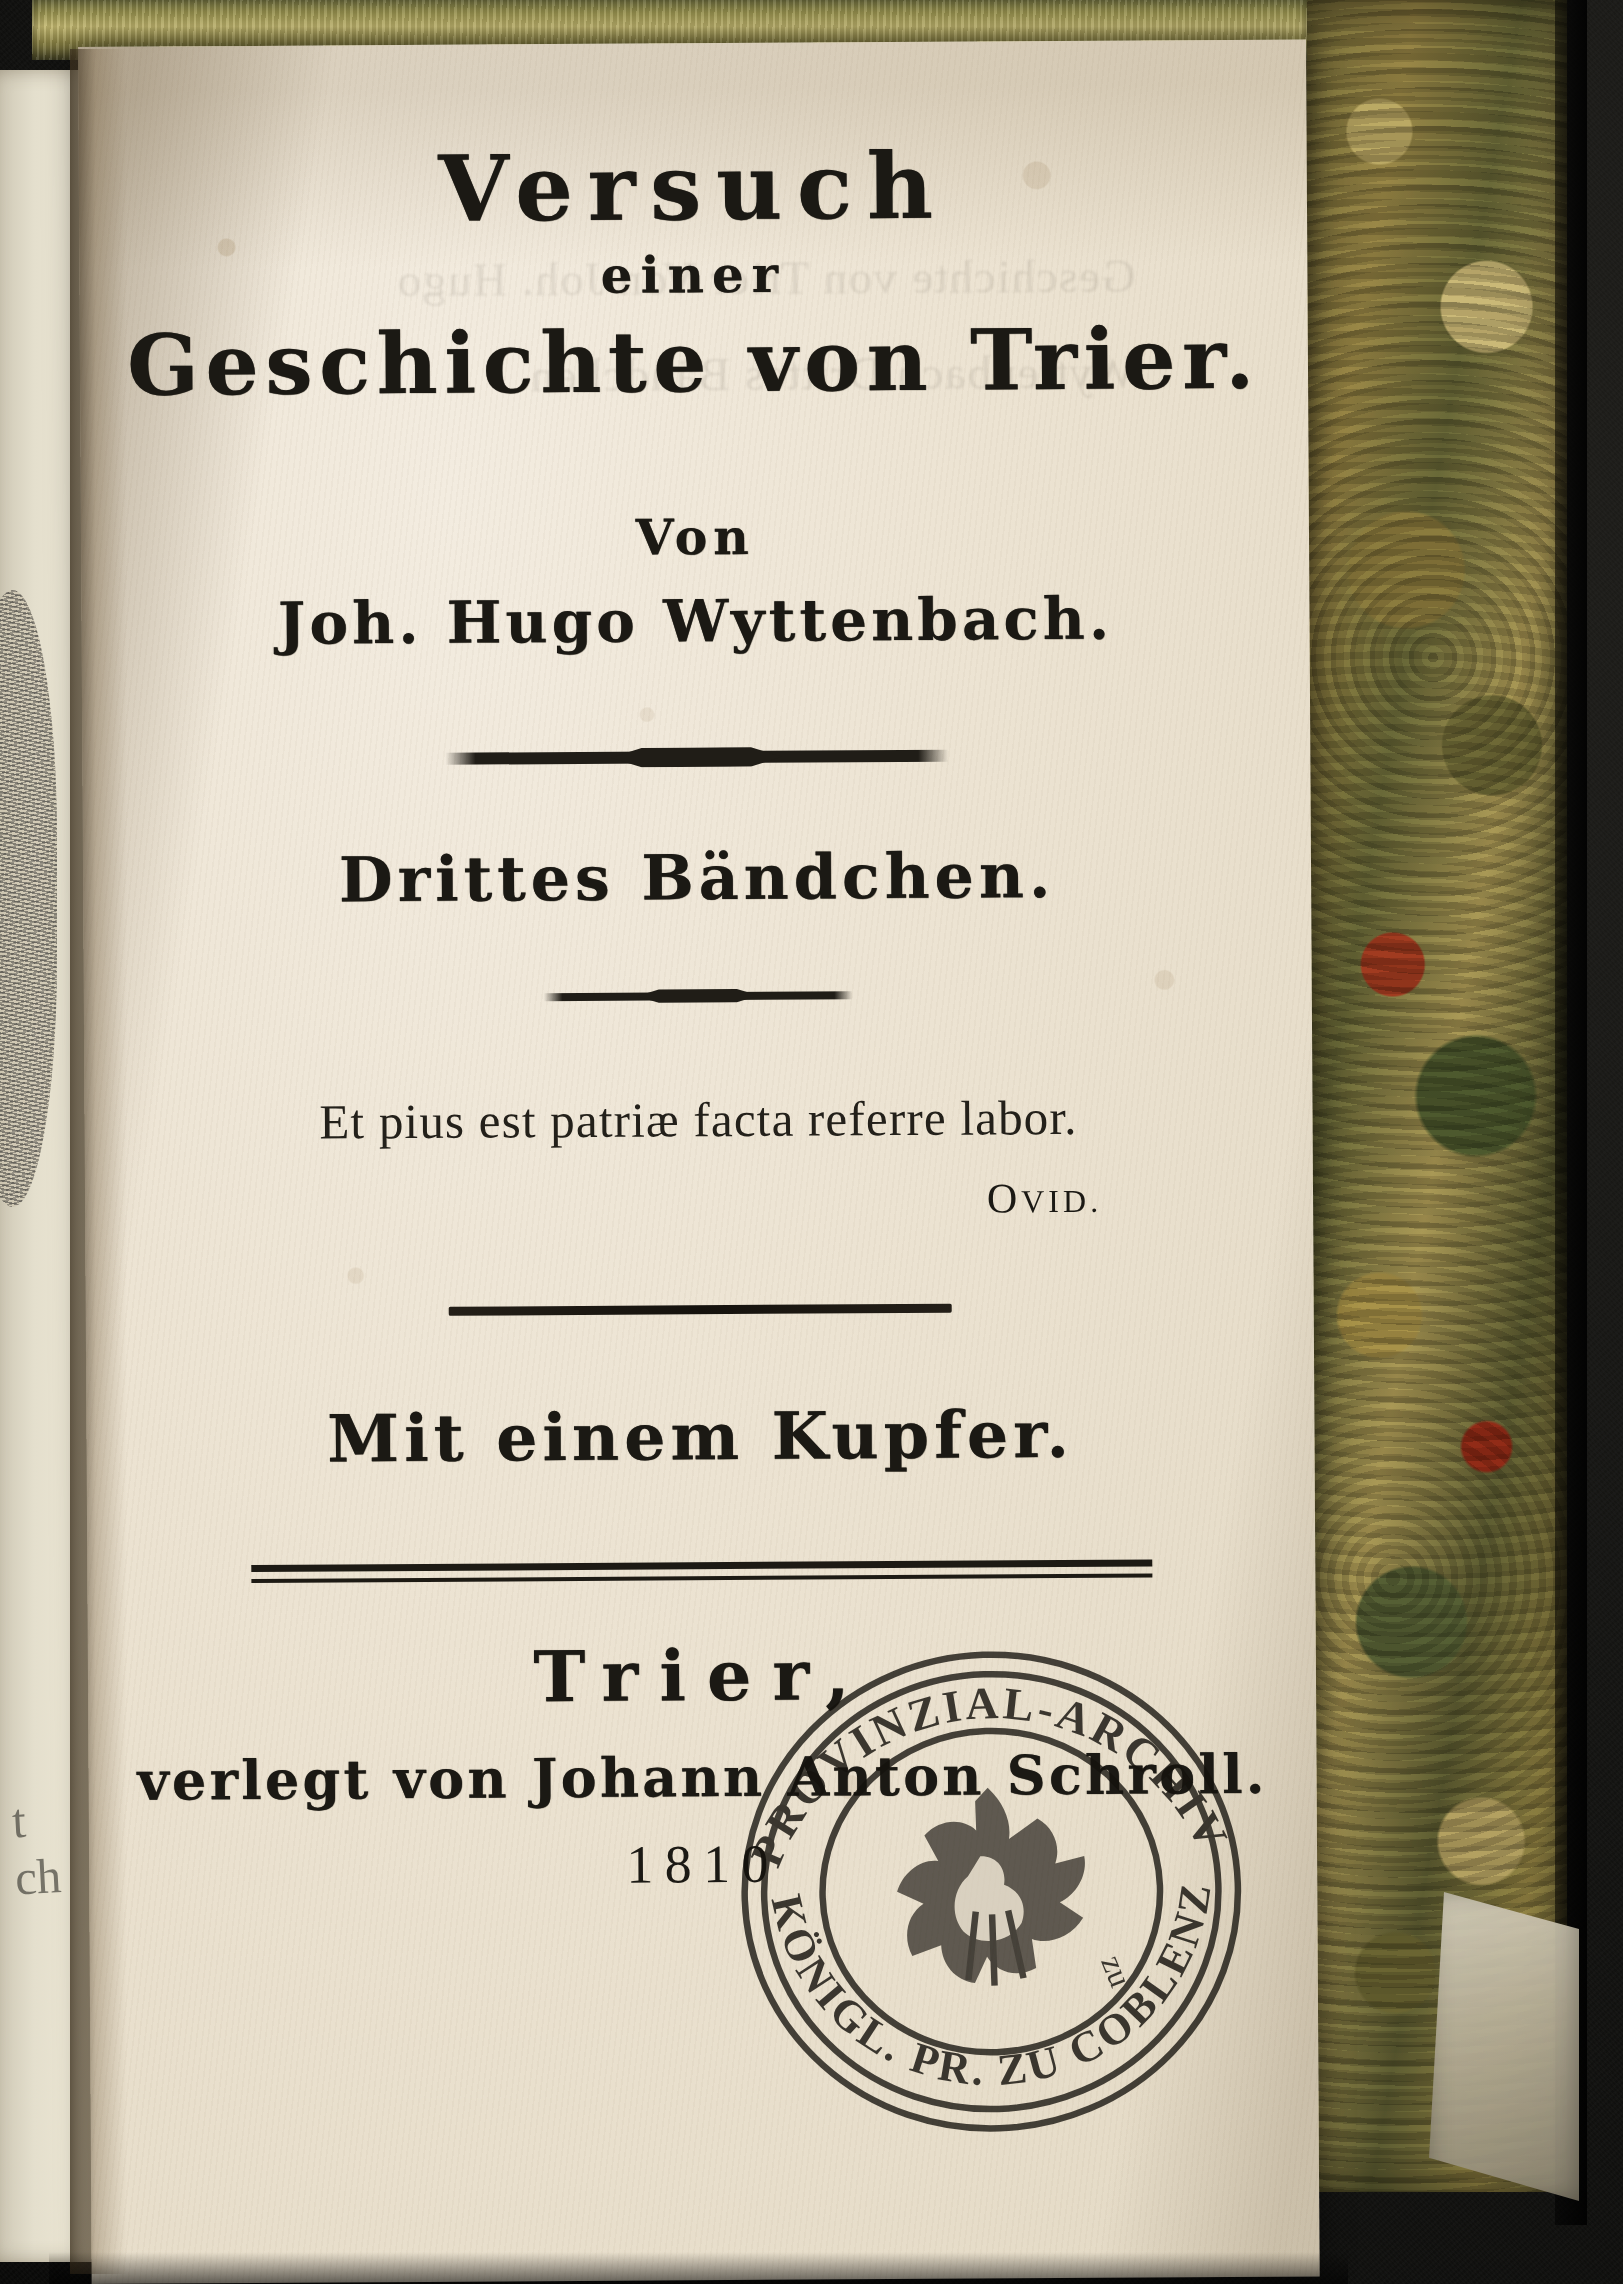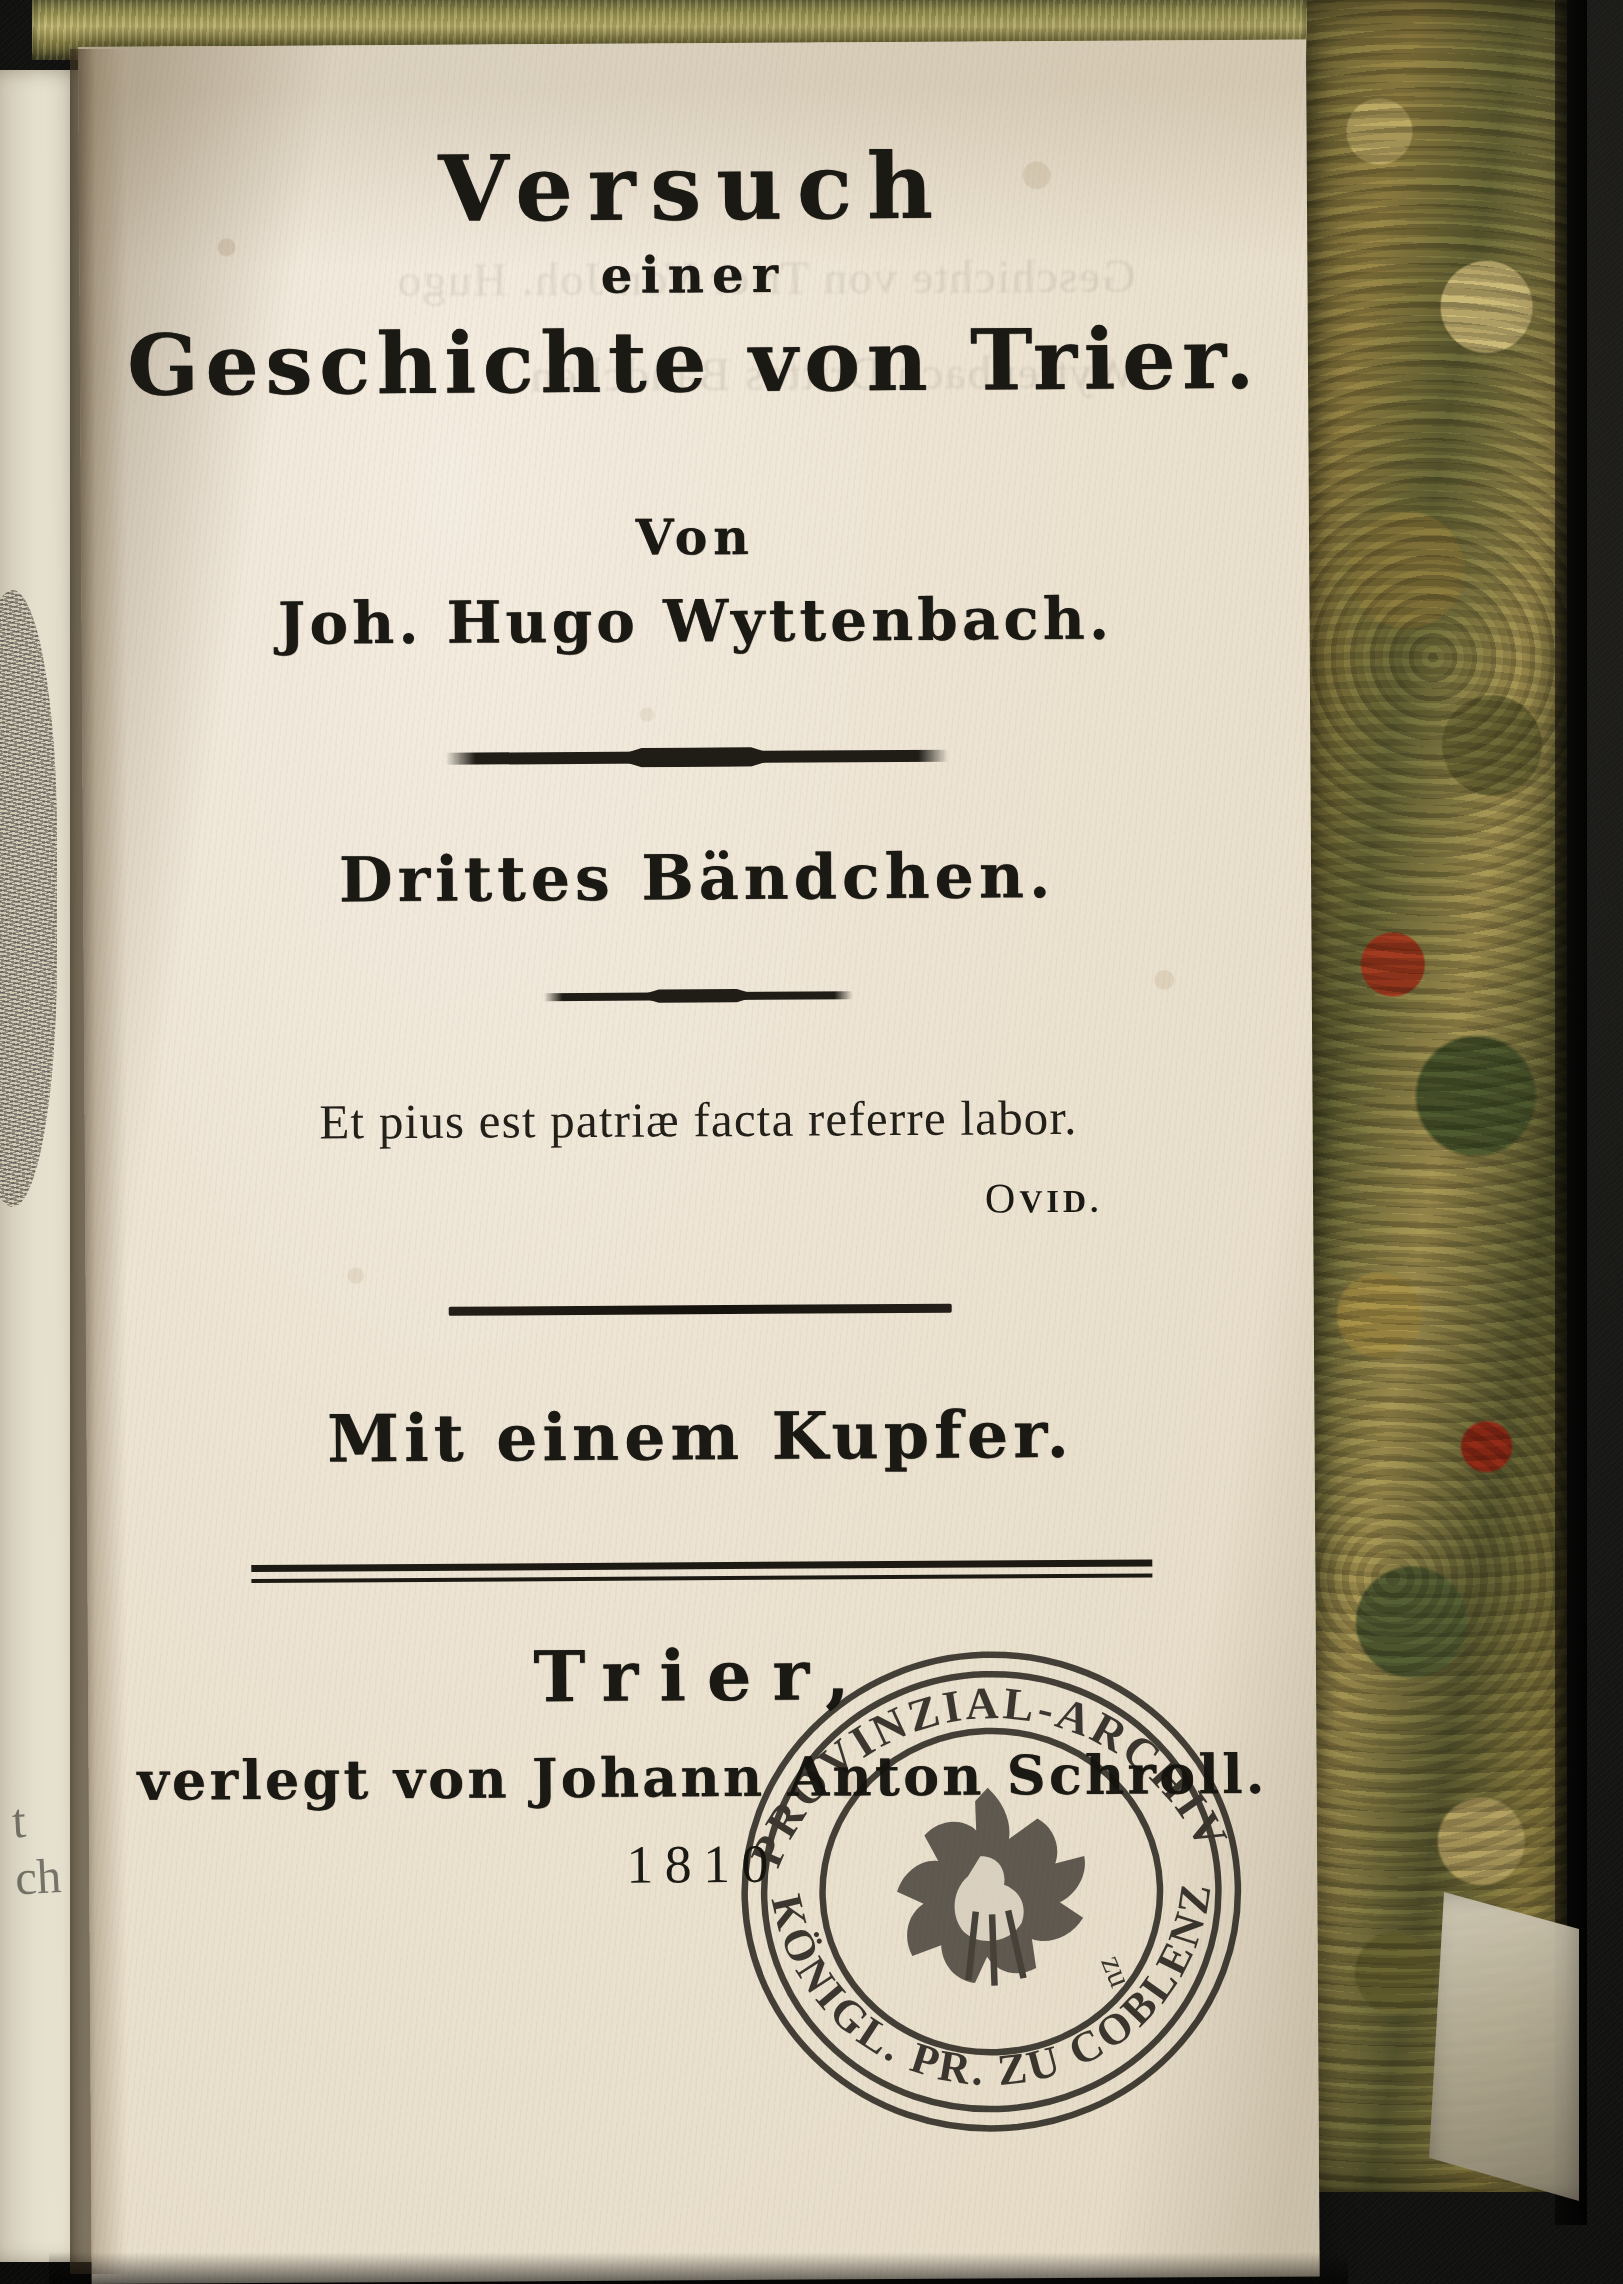--- a/index.html
+++ b/index.html
@@ -283,21 +283,21 @@
     color: #23201a;
   }
   .motto-source {
     font-family: "Liberation Serif", serif;
     font-size: 42px;
     letter-spacing: 4px;
     margin-top: 28px;
     margin-right: 211px;
     text-align: right;
   }
-  .motto-source .sc { font-size: 32px; font-weight: bold; }
+  .motto-source .sc { font-size: 32px; }
 
   .with-plate {
     font-size: 65px;
     letter-spacing: 4.9px;
     margin-top: 84px;
   }
 
   .rule-double {
     width: 901px;
     margin: 88px auto 0 auto;

